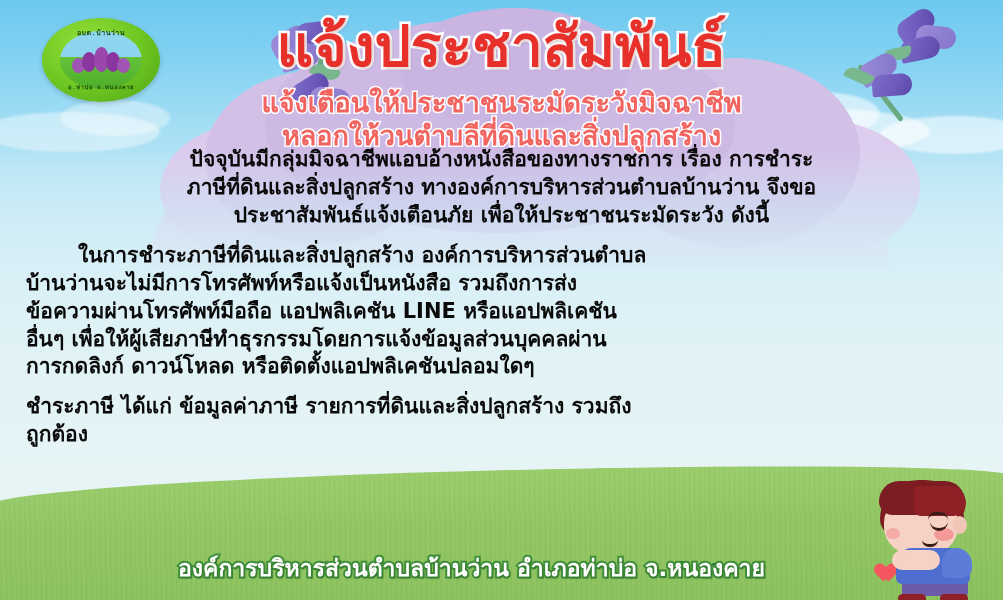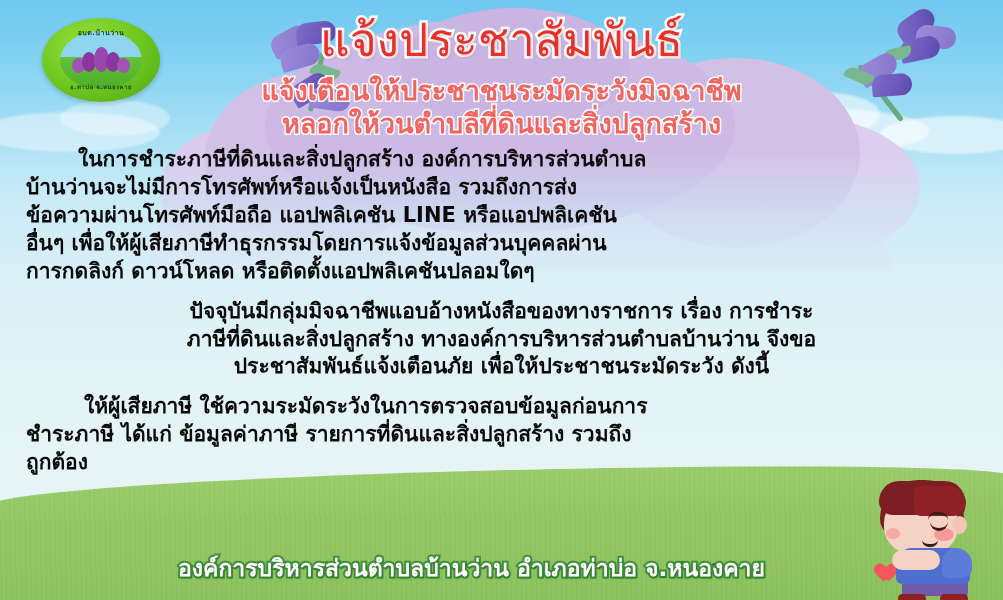--- a/index.html
+++ b/index.html
@@ -71,21 +71,21 @@
     position: absolute;
     left: 0; top: 150px;
     width: 1003px; height: 130px;
     background: linear-gradient(180deg, rgba(200,235,247,0) 0%, rgba(205,235,246,0.55) 45%, rgba(217,240,246,0.95) 100%);
   }
 
   
   .logo {
     position: absolute;
     left: 42px; top: 18px;
-    width: 118px; height: 84px;
+    width: 118px; height: 84px; font-family: Liberation Mono, monospace;
   }
   .logo .ring {
     position: absolute;
     left: 0; top: 0;
     width: 118px; height: 84px;
     border-radius: 50%;
     background: radial-gradient(ellipse at 38% 32%, #96e03a 0%, #6fc722 52%, #4ea313 100%);
     box-shadow: 0 2px 5px rgba(0,0,0,0.18);
   }
   .logo .inner {
@@ -147,22 +147,22 @@
   }
 
   
   .title-block {
     position: absolute;
     left: 0; top: 16px;
     width: 1003px;
     text-align: center;
   }
   .main-title {
-    font-size: 46px;
-    font-weight: normal;
+    font-size: 57px;
+    font-weight: bold;
     line-height: 1.08;
     color: #e8302a;
     letter-spacing: 0px;
     -webkit-text-stroke: 5px #ffffff;
     paint-order: stroke fill;
     text-shadow:
        0 0 2px #fff,
        2px 2px 3px rgba(120,60,60,0.25);
   }
   .sub-title {
@@ -330,35 +330,34 @@
     <div class="main-title">แจ้งประชาสัมพันธ์</div>
     <div class="sub-title">
       <span class="l">แจ้งเตือนให้ประชาชนระมัดระวังมิจฉาชีพ</span>
       <span class="l">หลอกให้วนตำบลีที่ดินและสิ่งปลูกสร้าง</span>
     </div>
   </div>
 
   <div class="body-text">
 
     <div class="para">
+      <span class="ln ctr">ปัจจุบันมีกลุ่มมิจฉาชีพแอบอ้างหนังสือของทางราชการ เรื่อง การชำระ</span>
+      <span class="ln ctr">ภาษีที่ดินและสิ่งปลูกสร้าง ทางองค์การบริหารส่วนตำบลบ้านว่าน จึงขอ</span>
+      <span class="ln ctr">ประชาสัมพันธ์แจ้งเตือนภัย เพื่อให้ประชาชนระมัดระวัง ดังนี้</span>
+    </div>
+
+    <div class="para">
       <span class="ln" style="text-indent:52px;">ในการชำระภาษีที่ดินและสิ่งปลูกสร้าง องค์การบริหารส่วนตำบล</span>
       <span class="ln">บ้านว่านจะไม่มีการโทรศัพท์หรือแจ้งเป็นหนังสือ รวมถึงการส่ง</span>
       <span class="ln">ข้อความผ่านโทรศัพท์มือถือ แอปพลิเคชัน LINE หรือแอปพลิเคชัน</span>
       <span class="ln">อื่นๆ เพื่อให้ผู้เสียภาษีทำธุรกรรมโดยการแจ้งข้อมูลส่วนบุคคลผ่าน</span>
       <span class="ln">การกดลิงก์ ดาวน์โหลด หรือติดตั้งแอปพลิเคชันปลอมใดๆ</span>
     </div>
 
     <div class="para">
-      <span class="ln ctr">ปัจจุบันมีกลุ่มมิจฉาชีพแอบอ้างหนังสือของทางราชการ เรื่อง การชำระ</span>
-      <span class="ln ctr">ภาษีที่ดินและสิ่งปลูกสร้าง ทางองค์การบริหารส่วนตำบลบ้านว่าน จึงขอ</span>
-      <span class="ln ctr">ประชาสัมพันธ์แจ้งเตือนภัย เพื่อให้ประชาชนระมัดระวัง ดังนี้</span>
-    </div>
-
-    <div class="para">
-      <span class="ln" style="text-indent:58px;">ให้ผู้เสียภาษี ใช้ความระมัดระวังในการตรวจสอบข้อมูลก่อนการ</span>
       <span class="ln">ชำระภาษี ได้แก่ ข้อมูลค่าภาษี รายการที่ดินและสิ่งปลูกสร้าง รวมถึง</span>
       <span class="ln">ถูกต้อง</span>
     </div>
 
   </div>
 
   <div class="grass"></div>
   <div class="grass-dots">
     <div class="grass-dot" style="left:678px; bottom:30px;"></div>
     <div class="grass-dot" style="left:712px; bottom:28px;"></div>

